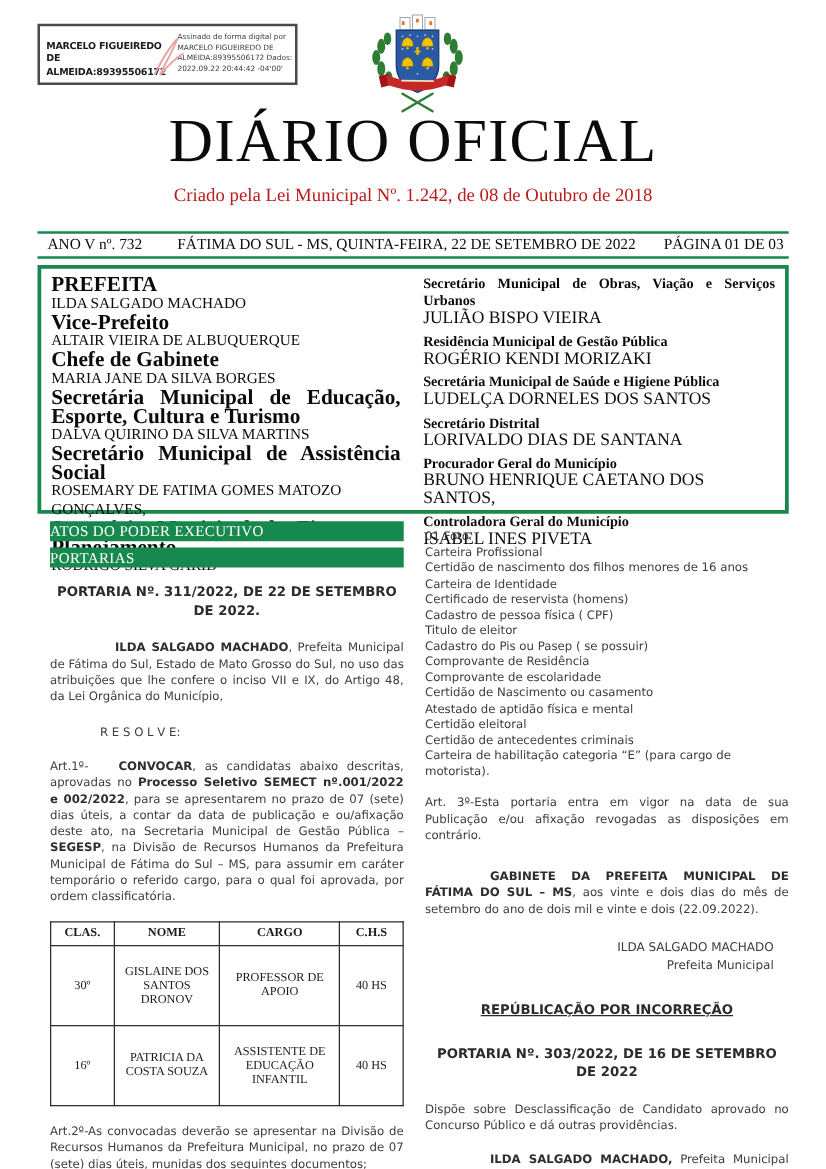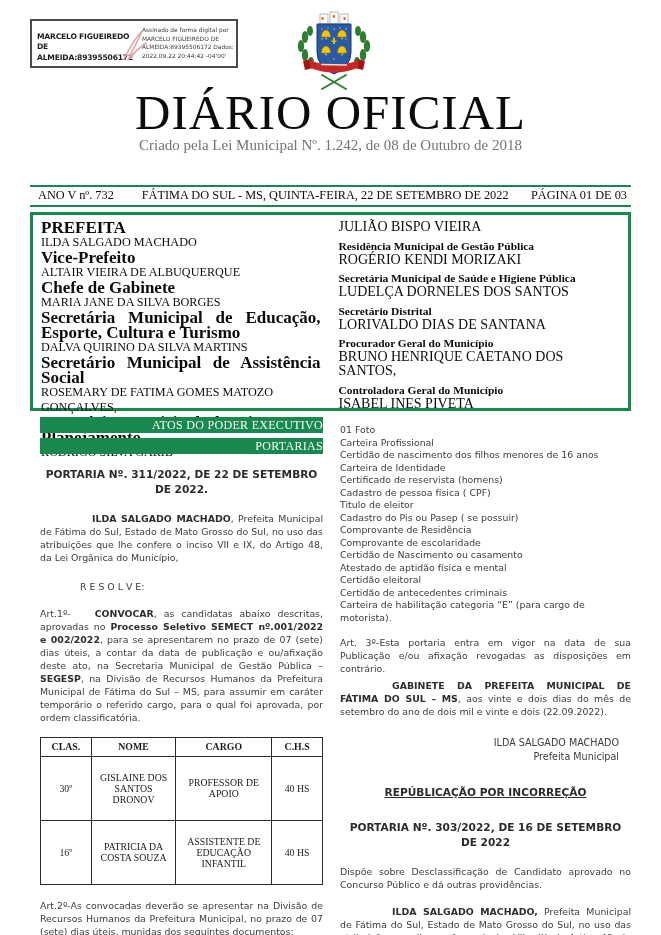--- a/index.html
+++ b/index.html
@@ -27,21 +27,21 @@
   }
   .sig-scribble { position:absolute; left:-12px; top:8px; }
 
   
   .coat { position:absolute; left:291px; top:9px; }
 
   
   .masthead { position:absolute; left:0; right:0; top:88px; text-align:center; }
   .mast-title { font-size:49px; letter-spacing:1px; line-height:1.0; color:#0b0b0b; }
   .mast-sub   { font-size:23px; margin-top:2px; color:#0b0b0b; }
-  .mast-law   { font-size:15px; margin-top:0; color:#737373; }
+  .mast-law   { font-size:15px; margin-top:12px; color:#b91c1c; }
 
   
   .rule { position:absolute; left:30px; right:30px; height:0; border-top:2.5px solid #17894e; }
   .rule-top { top:185px; }
   .rule-bot { top:205px; }
   .infobar {
     position:absolute; left:38px; right:34px; top:188px;
     display:flex; align-items:center; font-size:12.3px; color:#0b0b0b;
   }
   .infobar .gap { width:28px; }
@@ -59,21 +59,21 @@
   .oname { font-size:12.2px; line-height:15px; color:#0b0b0b; }
   .ocol-right .orole { font-size:11.4px; line-height:14px; margin-top:4.5px; }
   .ocol-right .oname { font-size:14px; line-height:14px; }
   .ocol-right .orole:first-child { margin-top:0; }
 
   
   .col-left  { position:absolute; left:40px;  top:417px; width:283px; }
   .col-right { position:absolute; left:340px; top:424px; width:291px; }
 
   .greenbar {
-    background:#17894e; color:#ffffff; text-align:right;
+    background:#17894e; color:#ffffff; text-align:left;
     font-size:12px; height:16px; line-height:16px; margin-bottom:5px;
     font-family:"Liberation Serif", serif; letter-spacing:0.3px;
   }
   .heading {
     font-family:"DejaVu Sans", sans-serif; font-weight:700; font-size:10.6px;
     text-align:center; color:#2b2b2b; line-height:1.45; margin-top:13px;
   }
   .para {
     font-family:"DejaVu Sans", sans-serif; font-size:9.4px; line-height:13px;
     text-align:justify; color:#3c3c3c;
@@ -98,21 +98,21 @@
   .w-clas{width:18%;} .w-nome{width:30%;} .w-cargo{width:34%;} .w-chs{width:18%;}
 
   
   .doc-line { font-family:"DejaVu Sans", sans-serif; font-size:9.4px; line-height:12.5px; color:#3c3c3c; }
   .sig-block { margin-top:18px; text-align:right; padding-right:12px;
     font-family:"DejaVu Sans", sans-serif; font-size:9.6px; line-height:14px; color:#3c3c3c; }
   .repub {
     margin-top:22px; text-align:center; font-family:"DejaVu Sans", sans-serif;
     font-weight:700; font-size:10.6px; color:#2b2b2b; text-decoration:underline;
   }
-  .h303 { margin-top:22px; } .mt12{margin-top:12px;} .mt14{margin-top:14px;} .mt20{margin-top:4px;}
+  .h303 { margin-top:22px; } .mt12{margin-top:12px;} .mt14{margin-top:14px;} .mt20{margin-top:20px;}
 </style>
 </head>
 <body>
 
 <div class="sig-box">
   <div class="sig-left">MARCELO FIGUEIREDO DE ALMEIDA:89395506172</div>
   <div class="sig-right">
     <svg class="sig-scribble" width="30" height="34" viewBox="0 0 30 34">
       <path d="M4 30 C10 18 16 8 22 2 C18 12 12 22 8 31 C14 24 20 18 26 14" fill="none" stroke="#e4a6a6" stroke-width="1.6" stroke-linecap="round"></path>
     </svg>
@@ -209,20 +209,21 @@
     <div class="orole">Chefe de Gabinete</div>
     <div class="oname">MARIA JANE DA SILVA BORGES</div>
     <div class="orole">Secretária Municipal de Educação, Esporte, Cultura e Turismo</div>
     <div class="oname">DALVA QUIRINO DA SILVA MARTINS</div>
     <div class="orole">Secretário Municipal de Assistência Social</div>
     <div class="oname">ROSEMARY DE FATIMA GOMES MATOZO GONÇALVES,</div>
     <div class="orole">Secretário Municipal de Finanças e Planejamento</div>
     <div class="oname">RODRIGO SILVA GARIB</div>
   </div>
   <div class="ocol ocol-right">
+    <div class="orole">Secretário Municipal de Obras, Viação e Serviços Urbanos</div>
     <div class="oname">JULIÃO BISPO VIEIRA</div>
     <div class="orole">Residência Municipal de Gestão Pública</div>
     <div class="oname">ROGÉRIO KENDI MORIZAKI</div>
     <div class="orole">Secretária Municipal de Saúde e Higiene Pública</div>
     <div class="oname">LUDELÇA DORNELES DOS SANTOS</div>
     <div class="orole">Secretário Distrital</div>
     <div class="oname">LORIVALDO DIAS DE SANTANA</div>
     <div class="orole">Procurador Geral do Município</div>
     <div class="oname">BRUNO HENRIQUE CAETANO DOS SANTOS,</div>
     <div class="orole">Controladora Geral do Município</div>

